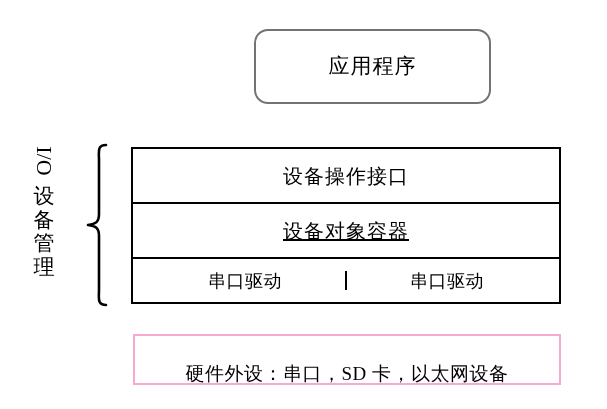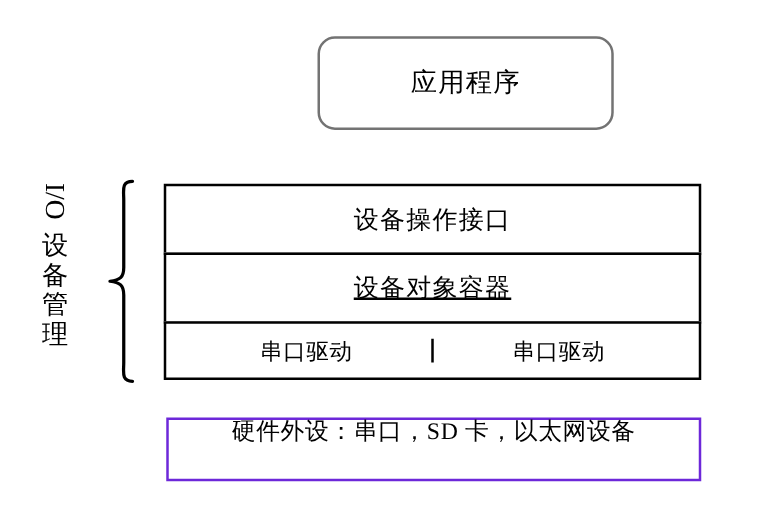--- a/index.html
+++ b/index.html
@@ -140,24 +140,24 @@
   }
 
   
   #hw-box {
     position: absolute;
     left: 133px;
     top: 334px;
     width: 428px;
     height: 51px;
     box-sizing: border-box;
-    border: 2px solid #6d28d9;
-    background: #ffffff;
-    display: flex;
-    align-items: flex-start;
+    border: 2px solid #f9a8d4;
+    background: #ffffff;
+    display: flex;
+    align-items: flex-end;
     justify-content: center;
   }
   #hw-box .boxlabel {
     font-size: 19px;
     line-height: 1;
     letter-spacing: 0.5px;
   }
 </style>
 </head>
 <body>

